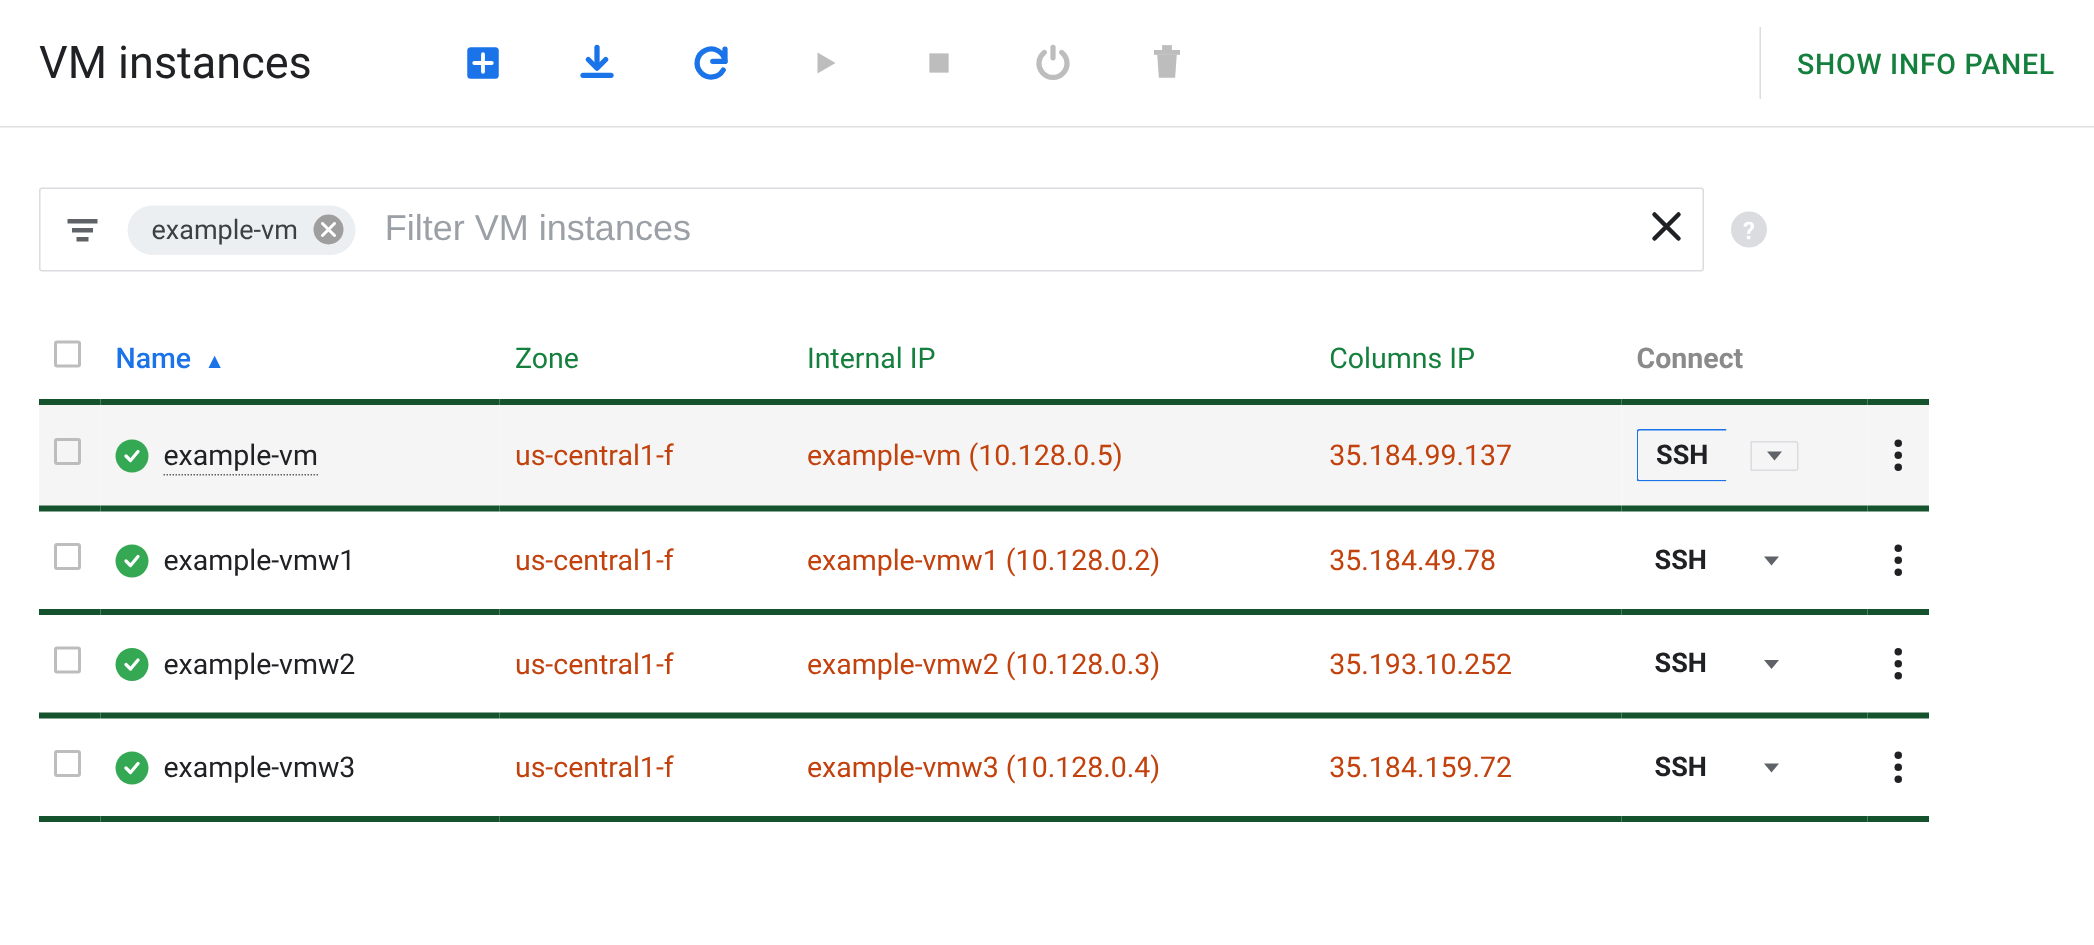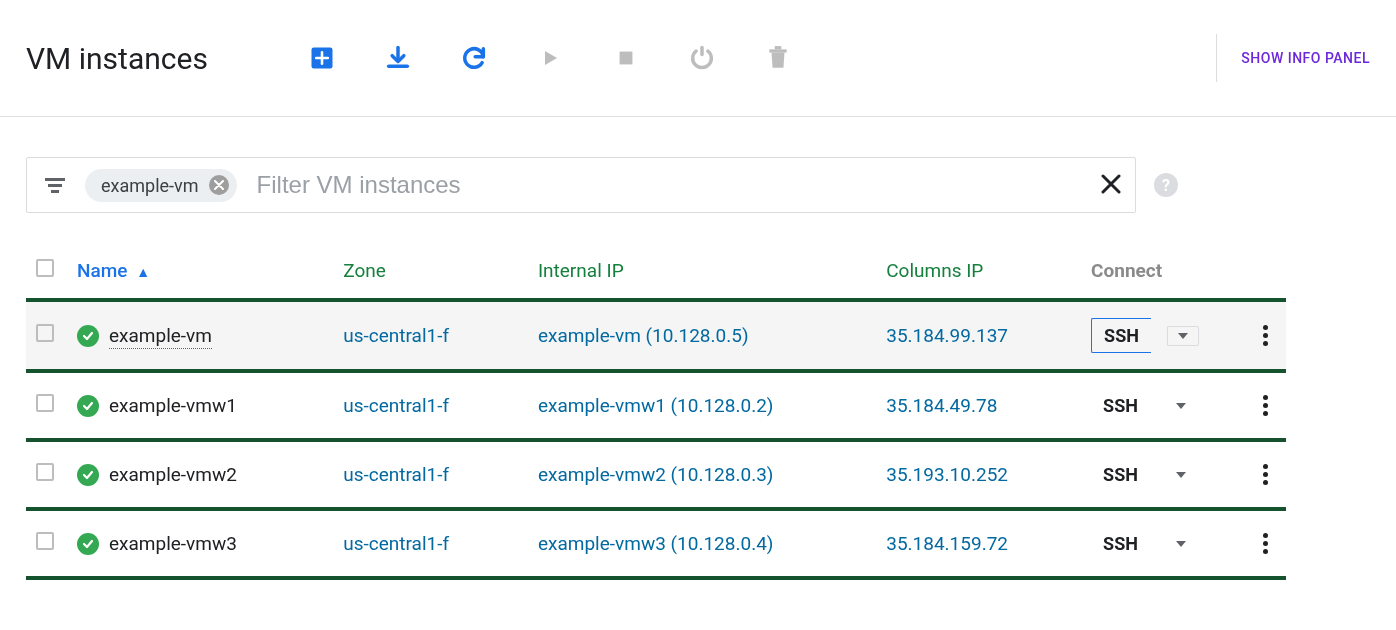--- a/index.html
+++ b/index.html
@@ -6,21 +6,21 @@
   body {
     margin: 0;
     font-family: Roboto, "Helvetica Neue", Arial, sans-serif;
     font-size: 14px;
     color: #202124;
     background: #fff;
   }
   .header {
     display: flex;
     align-items: center;
-    padding: 34px 26px;
+    padding: 18px 26px;
     border-bottom: 1px solid #e0e0e0;
   }
   .page-title {
     font-size: 30px;
     font-weight: 400;
     color: #202124;
     margin-right: 100px;
   }
   .toolbar {
     display: flex;
@@ -35,23 +35,23 @@
     justify-content: center;
     cursor: pointer;
   }
   .divider {
     width: 1px;
     height: 48px;
     background: #dadce0;
     margin: 0 24px;
   }
   .show-info {
-    font-size: 14px;
+    font-size: 19px;
     font-weight: 500;
-    color: #6d28d9;
+    color: #15803d;
     letter-spacing: 0.5px;
     cursor: pointer;
     white-space: nowrap;
   }
   .spacer { flex: 1; }
 
   .filter-section {
     padding: 40px 26px 20px 26px;
     display: flex;
     align-items: center;
@@ -175,21 +175,21 @@
     border-radius: 50%;
     display: inline-flex;
     align-items: center;
     justify-content: center;
     margin-right: 10px;
     vertical-align: middle;
   }
   .status-dot svg { display:block; }
   .vm-name { color: #202124; }
   .vm-name.linked { border-bottom: 1px dotted #5f6368; padding-bottom:1px; }
-  .zone, .iip, .eip { color: #0369a1; }
+  .zone, .iip, .eip { color: #c2410c; }
   .ssh-cell { display:flex; align-items:center; gap:16px; }
   .ssh-btn {
     font-weight: 700;
     color: #202124;
     padding: 6px 12px;
     font-size: 18px;
   }
   .ssh-btn.boxed {
     border: 1px solid #1a73e8;
     border-right: none;

